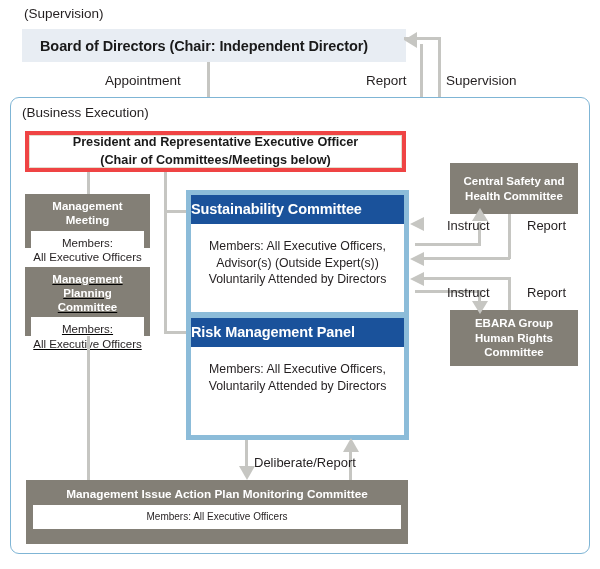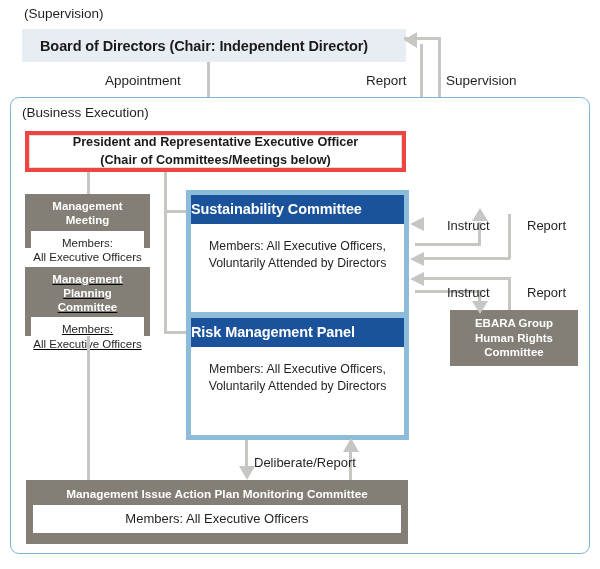--- a/index.html
+++ b/index.html
@@ -133,21 +133,21 @@
   .bottombox-title {
     color: #ffffff;
     font-weight: bold;
     font-size: 11.8px;
     text-align: center;
     padding: 3px 0 4px 0;
   }
   .bottombox-body {
     background: #ffffff;
     color: #231f20;
-    font-size: 13px;
+    font-size: 10px;
     text-align: center;
     padding: 6px 0 7px 0;
   }
 
   
   .ln { background: #c6c6c2; }
   .ln-v { width: 3px; }
   .ln-h { height: 3px; }
 
   svg.arrow { position: absolute; overflow: visible; }
@@ -213,33 +213,40 @@
     </div>
   </div>
 
   <div class="abs ln ln-v" style="left:87px; top:336px; height:144px;"></div>
 
   <div class="abs blue-wrap" style="left:186px; top:190px; width:223px; height:250px;">
     <div class="blue-panel" style="height:117px;">
       <div class="blue-head">Sustainability Committee</div>
       <div class="blue-body">
         <div>Members: All Executive Officers,</div>
+        <div>Advisor(s) (Outside Expert(s))</div>
         <div>Voluntarily Attended by Directors</div>
       </div>
     </div>
     <div style="height:6px;"></div>
     <div class="blue-panel" style="height:117px;">
       <div class="blue-head">Risk Management Panel</div>
       <div class="blue-body">
         <div>Members: All Executive Officers,</div>
         <div>Voluntarily Attended by Directors</div>
       </div>
     </div>
   </div>
 
+  <div class="abs gray-solid" style="left:450px; top:163px; width:128px; height:51px;">
+    <span>
+      <span>Central Safety and</span><br>
+      <span>Health Committee</span>
+    </span>
+  </div>
 
   <div class="abs gray-solid" style="left:450px; top:310px; width:128px; height:56px;">
     <span>
       <span>EBARA Group</span><br>
       <span>Human Rights</span><br>
       <span>Committee</span>
     </span>
   </div>
 
   <div class="abs ln ln-h" style="left:415px; top:243px; width:66px;"></div>

